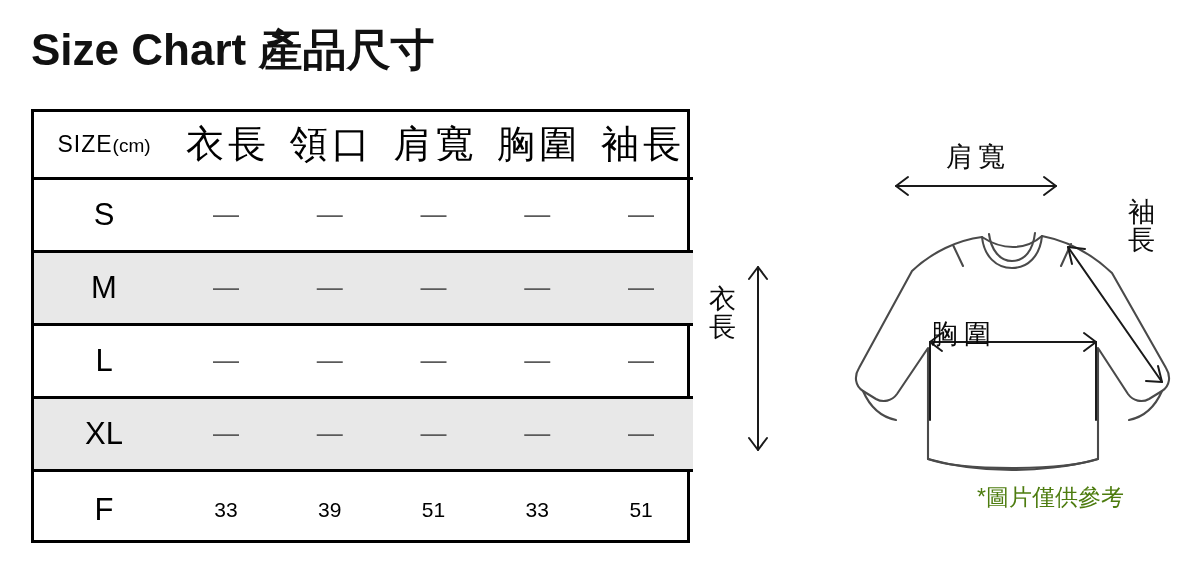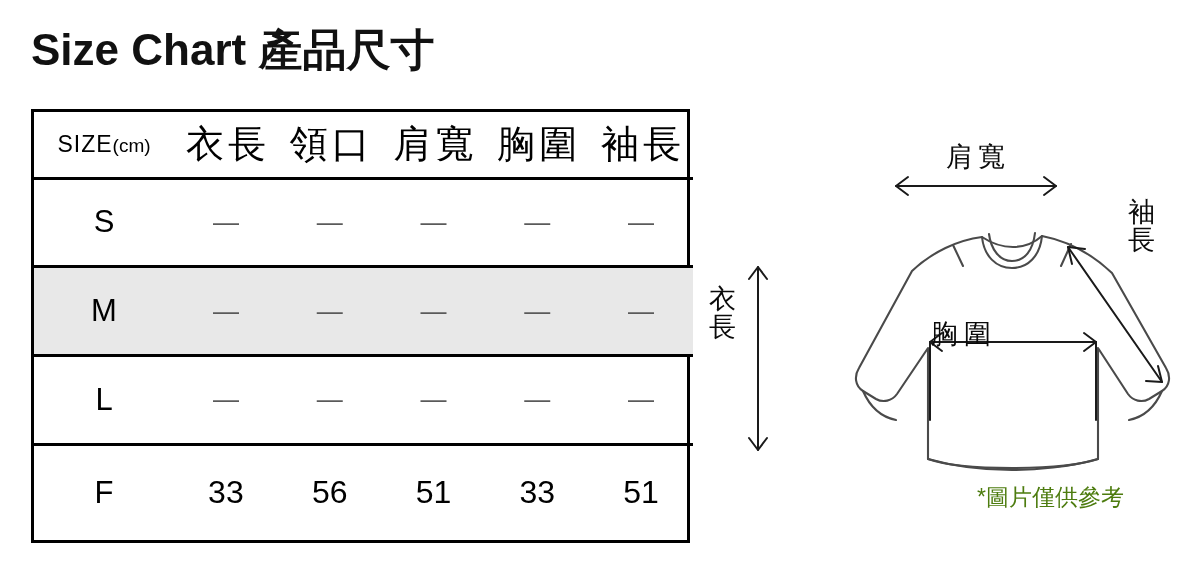--- a/index.html
+++ b/index.html
@@ -77,21 +77,21 @@
     padding-left: 4px;
   }
 
   tbody tr { height: 73px; }
   tbody tr.alt { background: #e8e8e8; }
   tbody tr + tr td { border-top: 3px solid #000000; }
   tbody td.size-label {
     font-size: 31px;
   }
   tbody td.value {
-    font-size: 32px;
+    font-size: 21px;
   }
   tbody td.value.dash {
     color: #5a5a5a;
     font-size: 26px;
   }
   tbody tr.last-row { height: 79px; }
 
   
   #diagram {
     position: absolute;
@@ -169,24 +169,32 @@
         <td class="value dash">—</td>
       </tr>
       <tr>
         <td class="size-label">L</td>
         <td class="value dash">—</td>
         <td class="value dash">—</td>
         <td class="value dash">—</td>
         <td class="value dash">—</td>
         <td class="value dash">—</td>
       </tr>
+      <tr class="alt">
+        <td class="size-label">XL</td>
+        <td class="value dash">—</td>
+        <td class="value dash">—</td>
+        <td class="value dash">—</td>
+        <td class="value dash">—</td>
+        <td class="value dash">—</td>
+      </tr>
       <tr class="last-row">
         <td class="size-label">F</td>
         <td class="value">33</td>
-        <td class="value">56</td>
+        <td class="value">39</td>
         <td class="value">51</td>
         <td class="value">33</td>
         <td class="value">51</td>
       </tr>
     </tbody>
   </table>
 </div>
 
 <div id="diagram">
 

